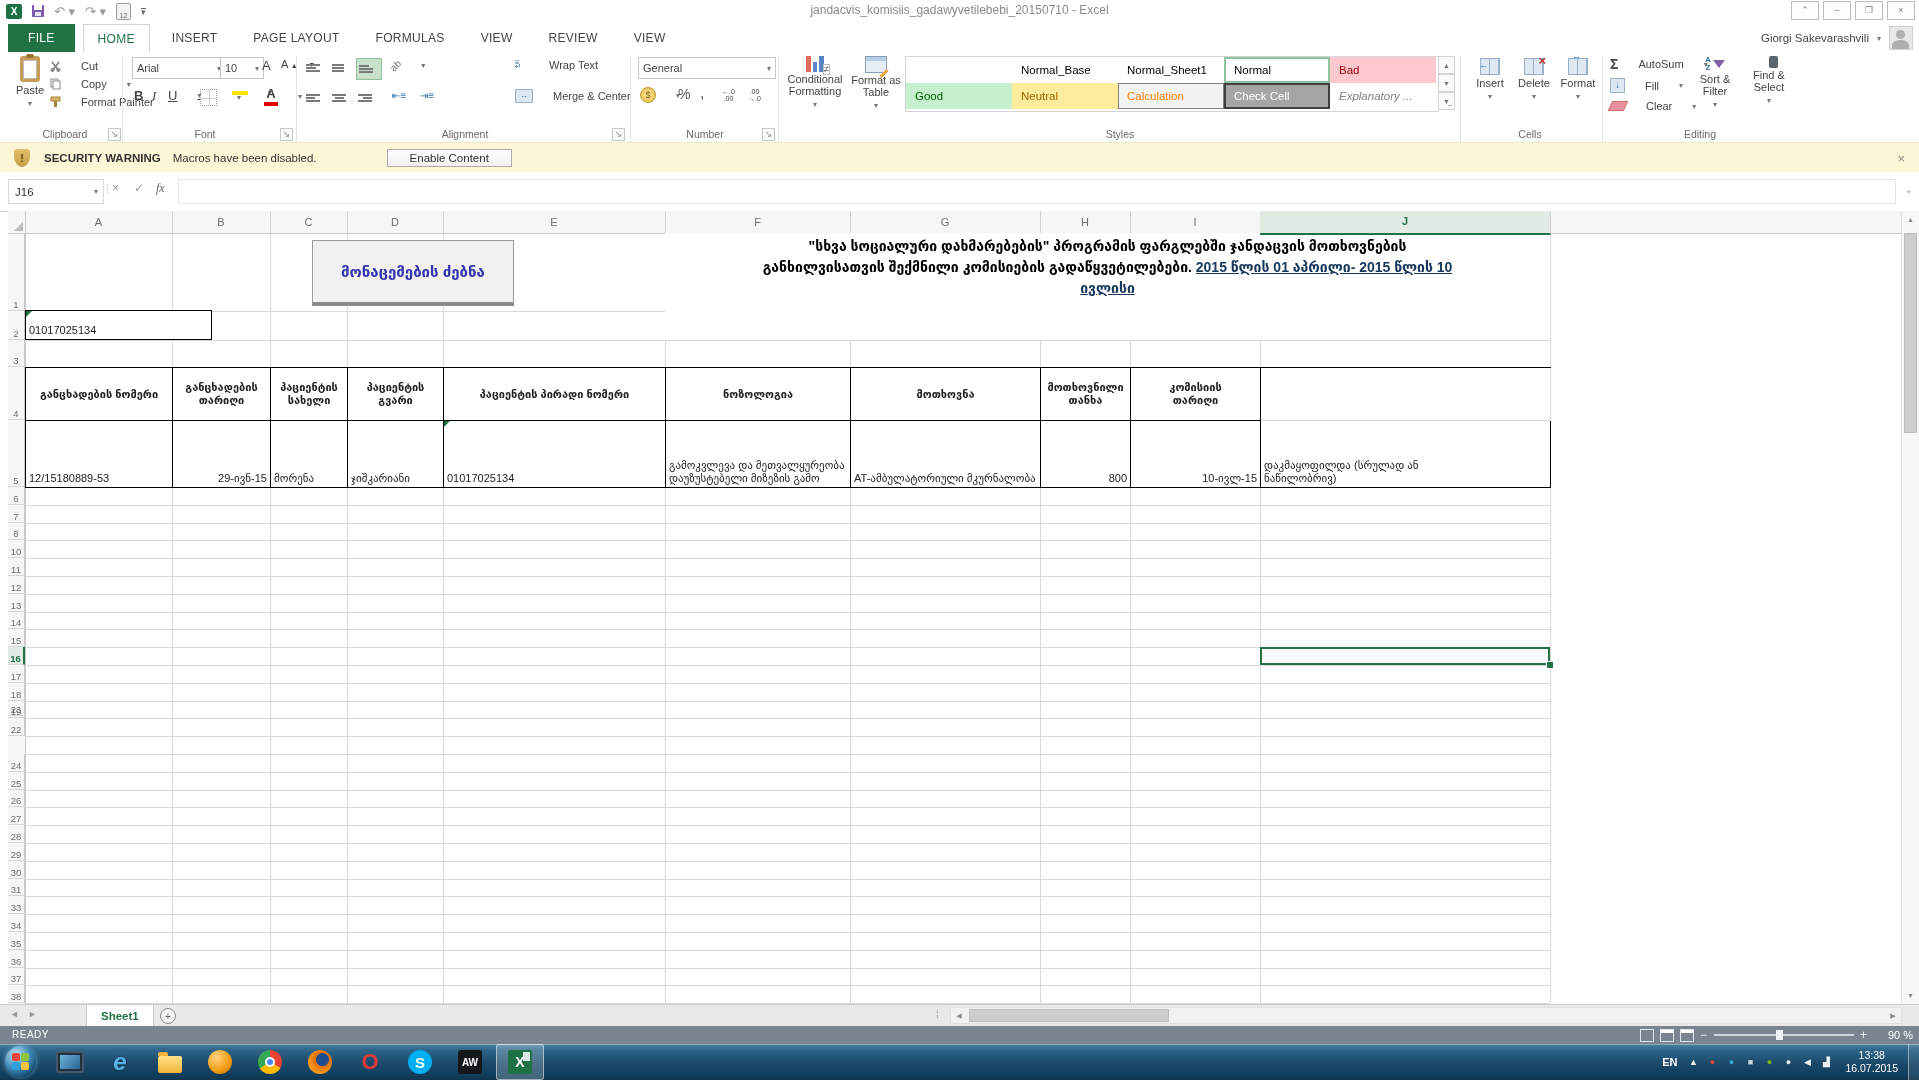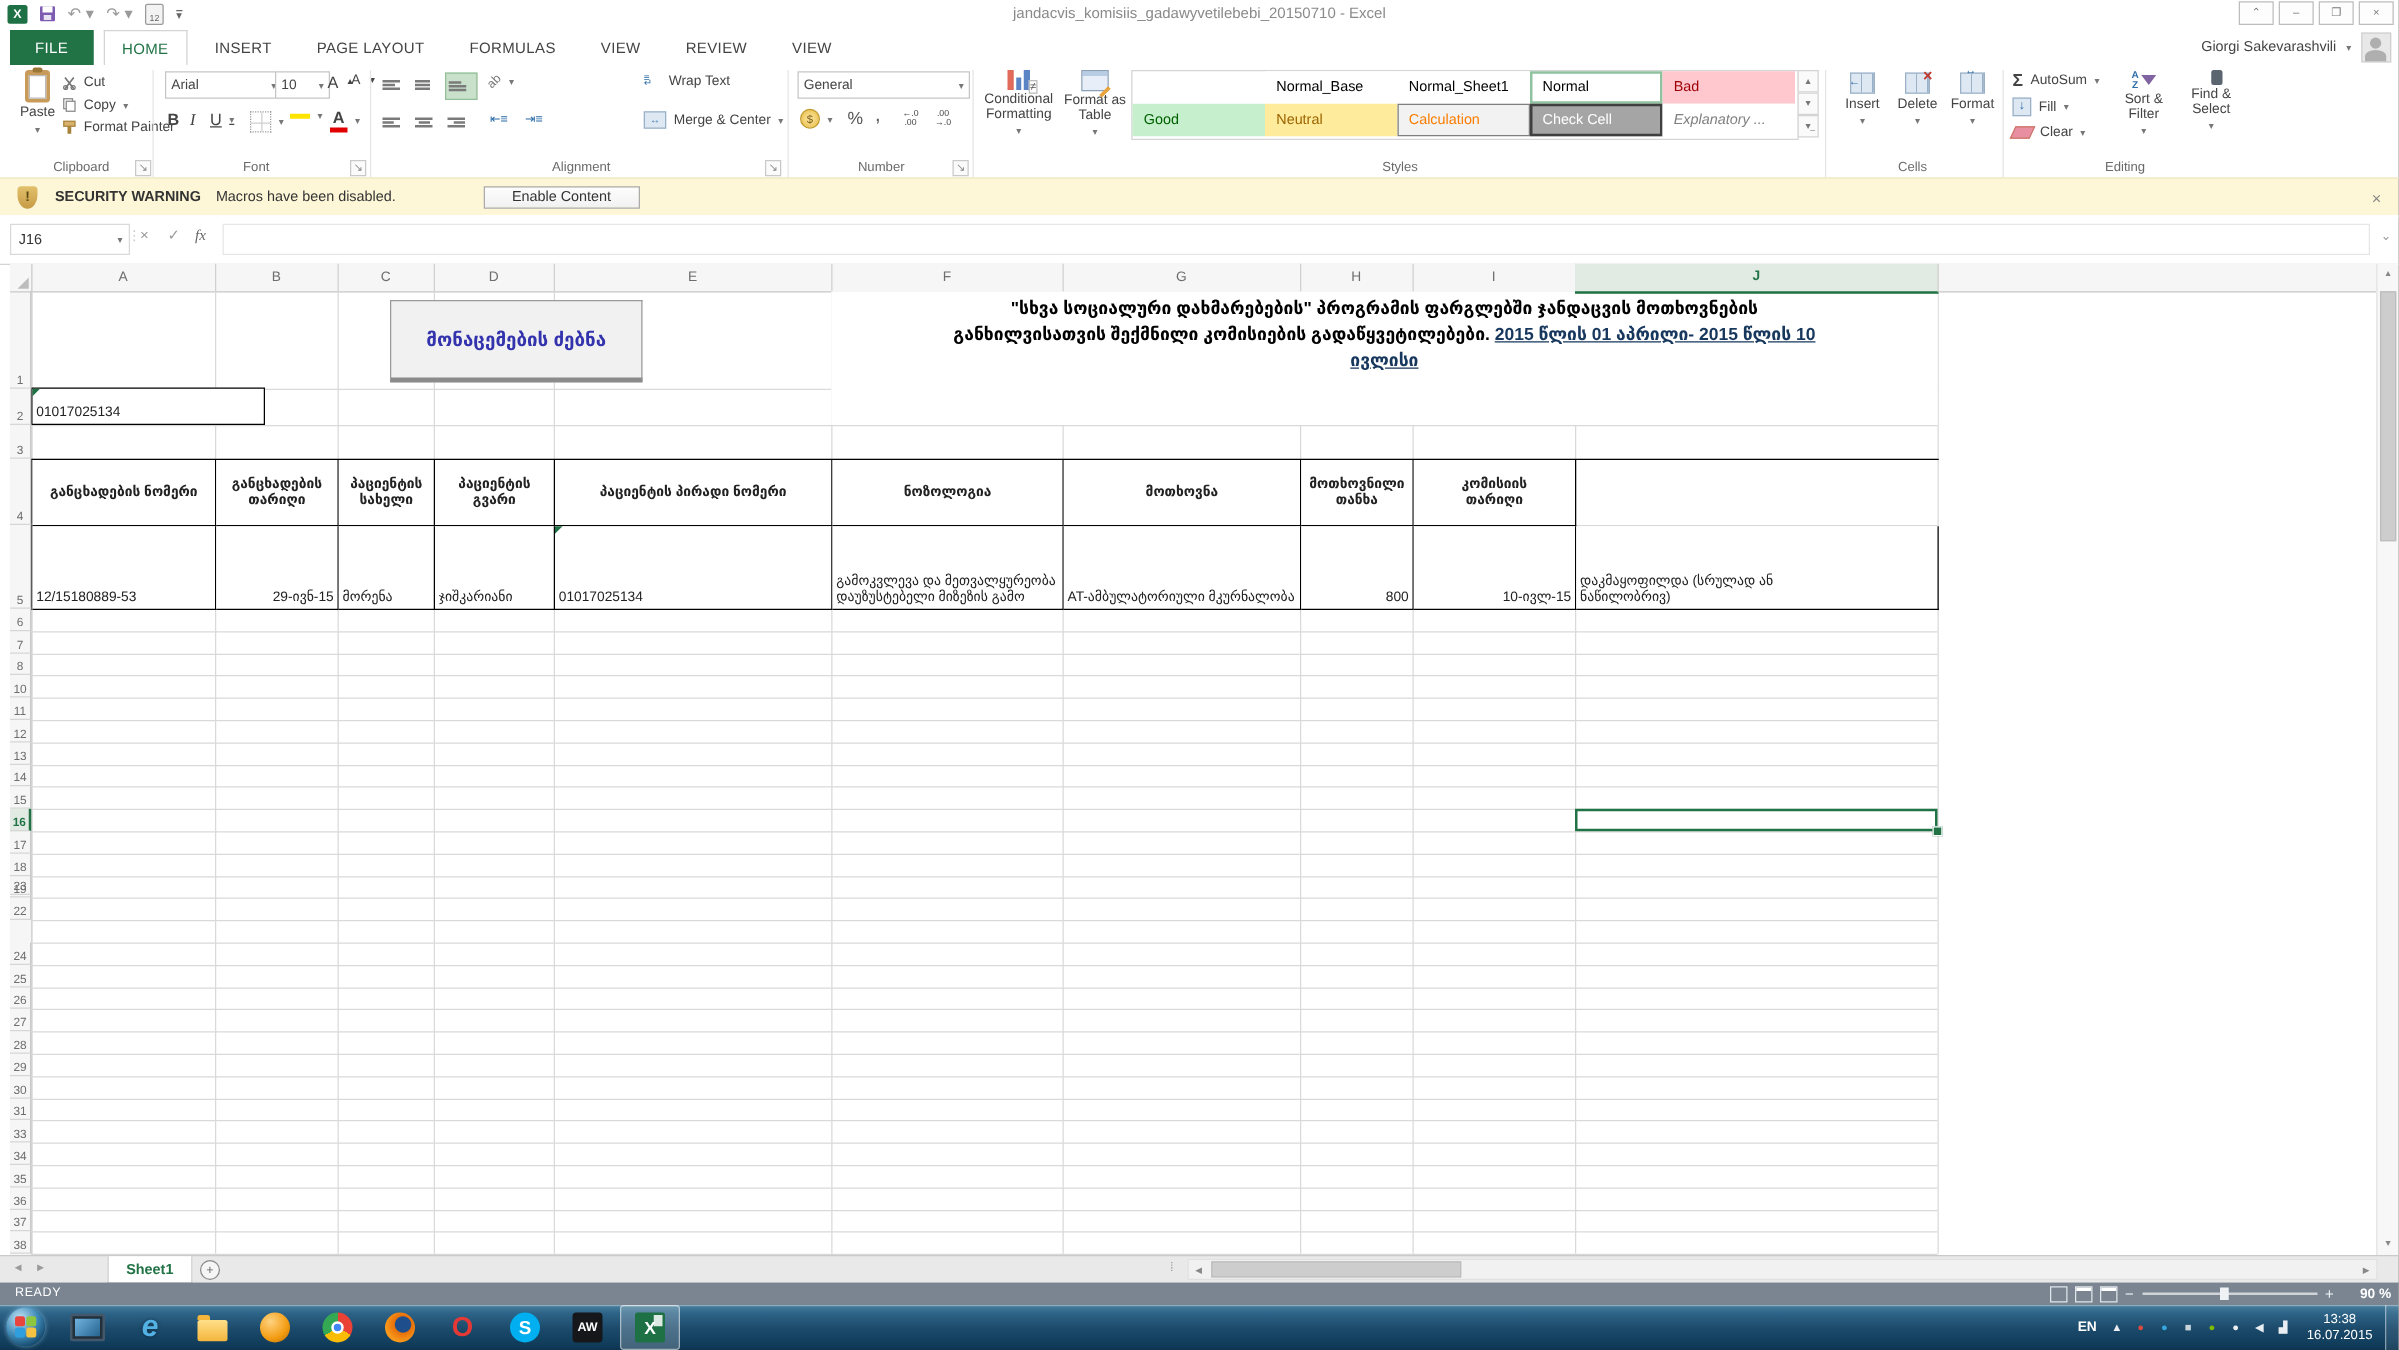--- a/index.html
+++ b/index.html
@@ -33,21 +33,21 @@
   .avatar{width:22px;height:22px;background:#e8e8e8;border:1px solid #cfcfcf;position:relative;overflow:hidden;}
   .avatar:before{content:"";position:absolute;left:6px;top:3px;width:9px;height:9px;border-radius:50%;background:#afafaf;}
   .avatar:after{content:"";position:absolute;left:2px;top:13px;width:17px;height:10px;border-radius:50% 50% 0 0;background:#afafaf;}
   
   .ribbon{position:absolute;left:0;top:52px;width:1919px;height:90px;background:#fff;border-bottom:1px solid #d8d8d8;font-size:11px;color:#444;}
   .gsep{position:absolute;top:4px;width:1px;height:132px;background:#e5e5e5;}
   .glabel{position:absolute;top:76px;font-size:10.5px;color:#6a6a6a;text-align:center;}
   .glaunch{position:absolute;top:76px;font-size:9px;color:#8a8a8a;border:1px solid #c9c9c9;width:11px;height:11px;
            line-height:10px;text-align:center;background:#fbfbfb;}
   .rbig{position:absolute;display:flex;flex-direction:column;align-items:center;gap:2px;text-align:center;line-height:12px;}
-  .rsm{position:absolute;display:flex;align-items:center;gap:6px;white-space:nowrap;}
+  .rsm{position:absolute;display:flex;align-items:center;gap:20px;white-space:nowrap;}
   .combo{position:absolute;border:1px solid #c6c6c6;background:#fff;display:flex;align-items:center;
          padding:0 4px;height:20px;font-size:11px;justify-content:space-between;}
   .combo .caret{margin-left:6px;}
   .bars span{display:block;background:#7a7a7a;height:1.5px;margin:1.5px 0;}
   .alignbtn{width:20px;height:18px;padding:1px 2px;}
   .alignbtn.on{background:#c9e0cb;border:1px solid #93bf98;}
   .chipgrid{position:absolute;left:905px;top:4px;width:532px;height:54px;border:1px solid #d4d4d4;background:#fff;
             display:grid;grid-template-columns:repeat(5,106px);grid-template-rows:26px 26px;}
   .chip{display:flex;align-items:center;padding:0 8px;font-size:11.5px;border:1px solid transparent;}
   .chip.sel{border:2px solid #8fc29f;}
@@ -131,21 +131,21 @@
   .hs-arrow{position:absolute;top:0;width:16px;height:15px;font-size:7px;color:#888;display:flex;align-items:center;justify-content:center;}
   .hs-thumb{position:absolute;left:18px;top:1px;width:200px;height:13px;background:#cdcdcd;border:1px solid #bdbdbd;box-sizing:border-box;}
   
   .statusbar{position:absolute;left:0;top:1026px;width:1919px;height:18px;background:#7a8591;color:#fff;}
   .st-ready{position:absolute;left:12px;top:0;font-size:10px;line-height:18px;letter-spacing:.5px;}
   .viewic{position:absolute;top:3px;width:12px;height:11px;border:1px solid #dfe5ea;background:transparent;}
   .viewic.b{background:linear-gradient(#fff 3px,transparent 3px);}
   .zminus,.zplus{position:absolute;top:0;font-size:12px;line-height:18px;color:#eef2f5;}
   .ztrack{position:absolute;left:1714px;top:8px;width:140px;height:2px;background:rgba(255,255,255,.65);}
   .zthumb{position:absolute;left:1776px;top:4px;width:7px;height:10px;background:#eef2f5;}
-  .zlabel{position:absolute;right:6px;top:0;font-size:11px;line-height:18px;font-weight:bold;}
+  .zlabel{position:absolute;right:6px;top:0;font-size:11px;line-height:18px;}
   
   .taskbar{position:absolute;left:0;top:1044px;width:1919px;height:36px;
      background:linear-gradient(180deg,#49809e 0%,#2d6488 18%,#1c4a6b 52%,#123f5e 82%,#0e3550 100%);}
   .taskbar:before{content:"";position:absolute;left:0;top:0;width:100%;height:1px;background:rgba(255,255,255,.35);}
   .orb{position:absolute;left:5px;top:2px;width:31px;height:31px;border-radius:50%;
        background:radial-gradient(circle at 35% 28%,#bfe3f5,#3d88b5 48%,#0d3a5c 85%);box-shadow:0 0 4px rgba(160,220,255,.6);}
   .orb i{position:absolute;width:8px;height:8px;border-radius:2px;}
   .appbtn{position:absolute;top:0;width:48px;height:36px;display:flex;align-items:center;justify-content:center;}
   .appbtn.on{background:rgba(255,255,255,.22);border:1px solid rgba(255,255,255,.5);border-radius:3px;box-sizing:border-box;}
   .g-mon{width:24px;height:18px;background:#22303c;border:2px solid #44586b;border-radius:2px;position:relative;}

